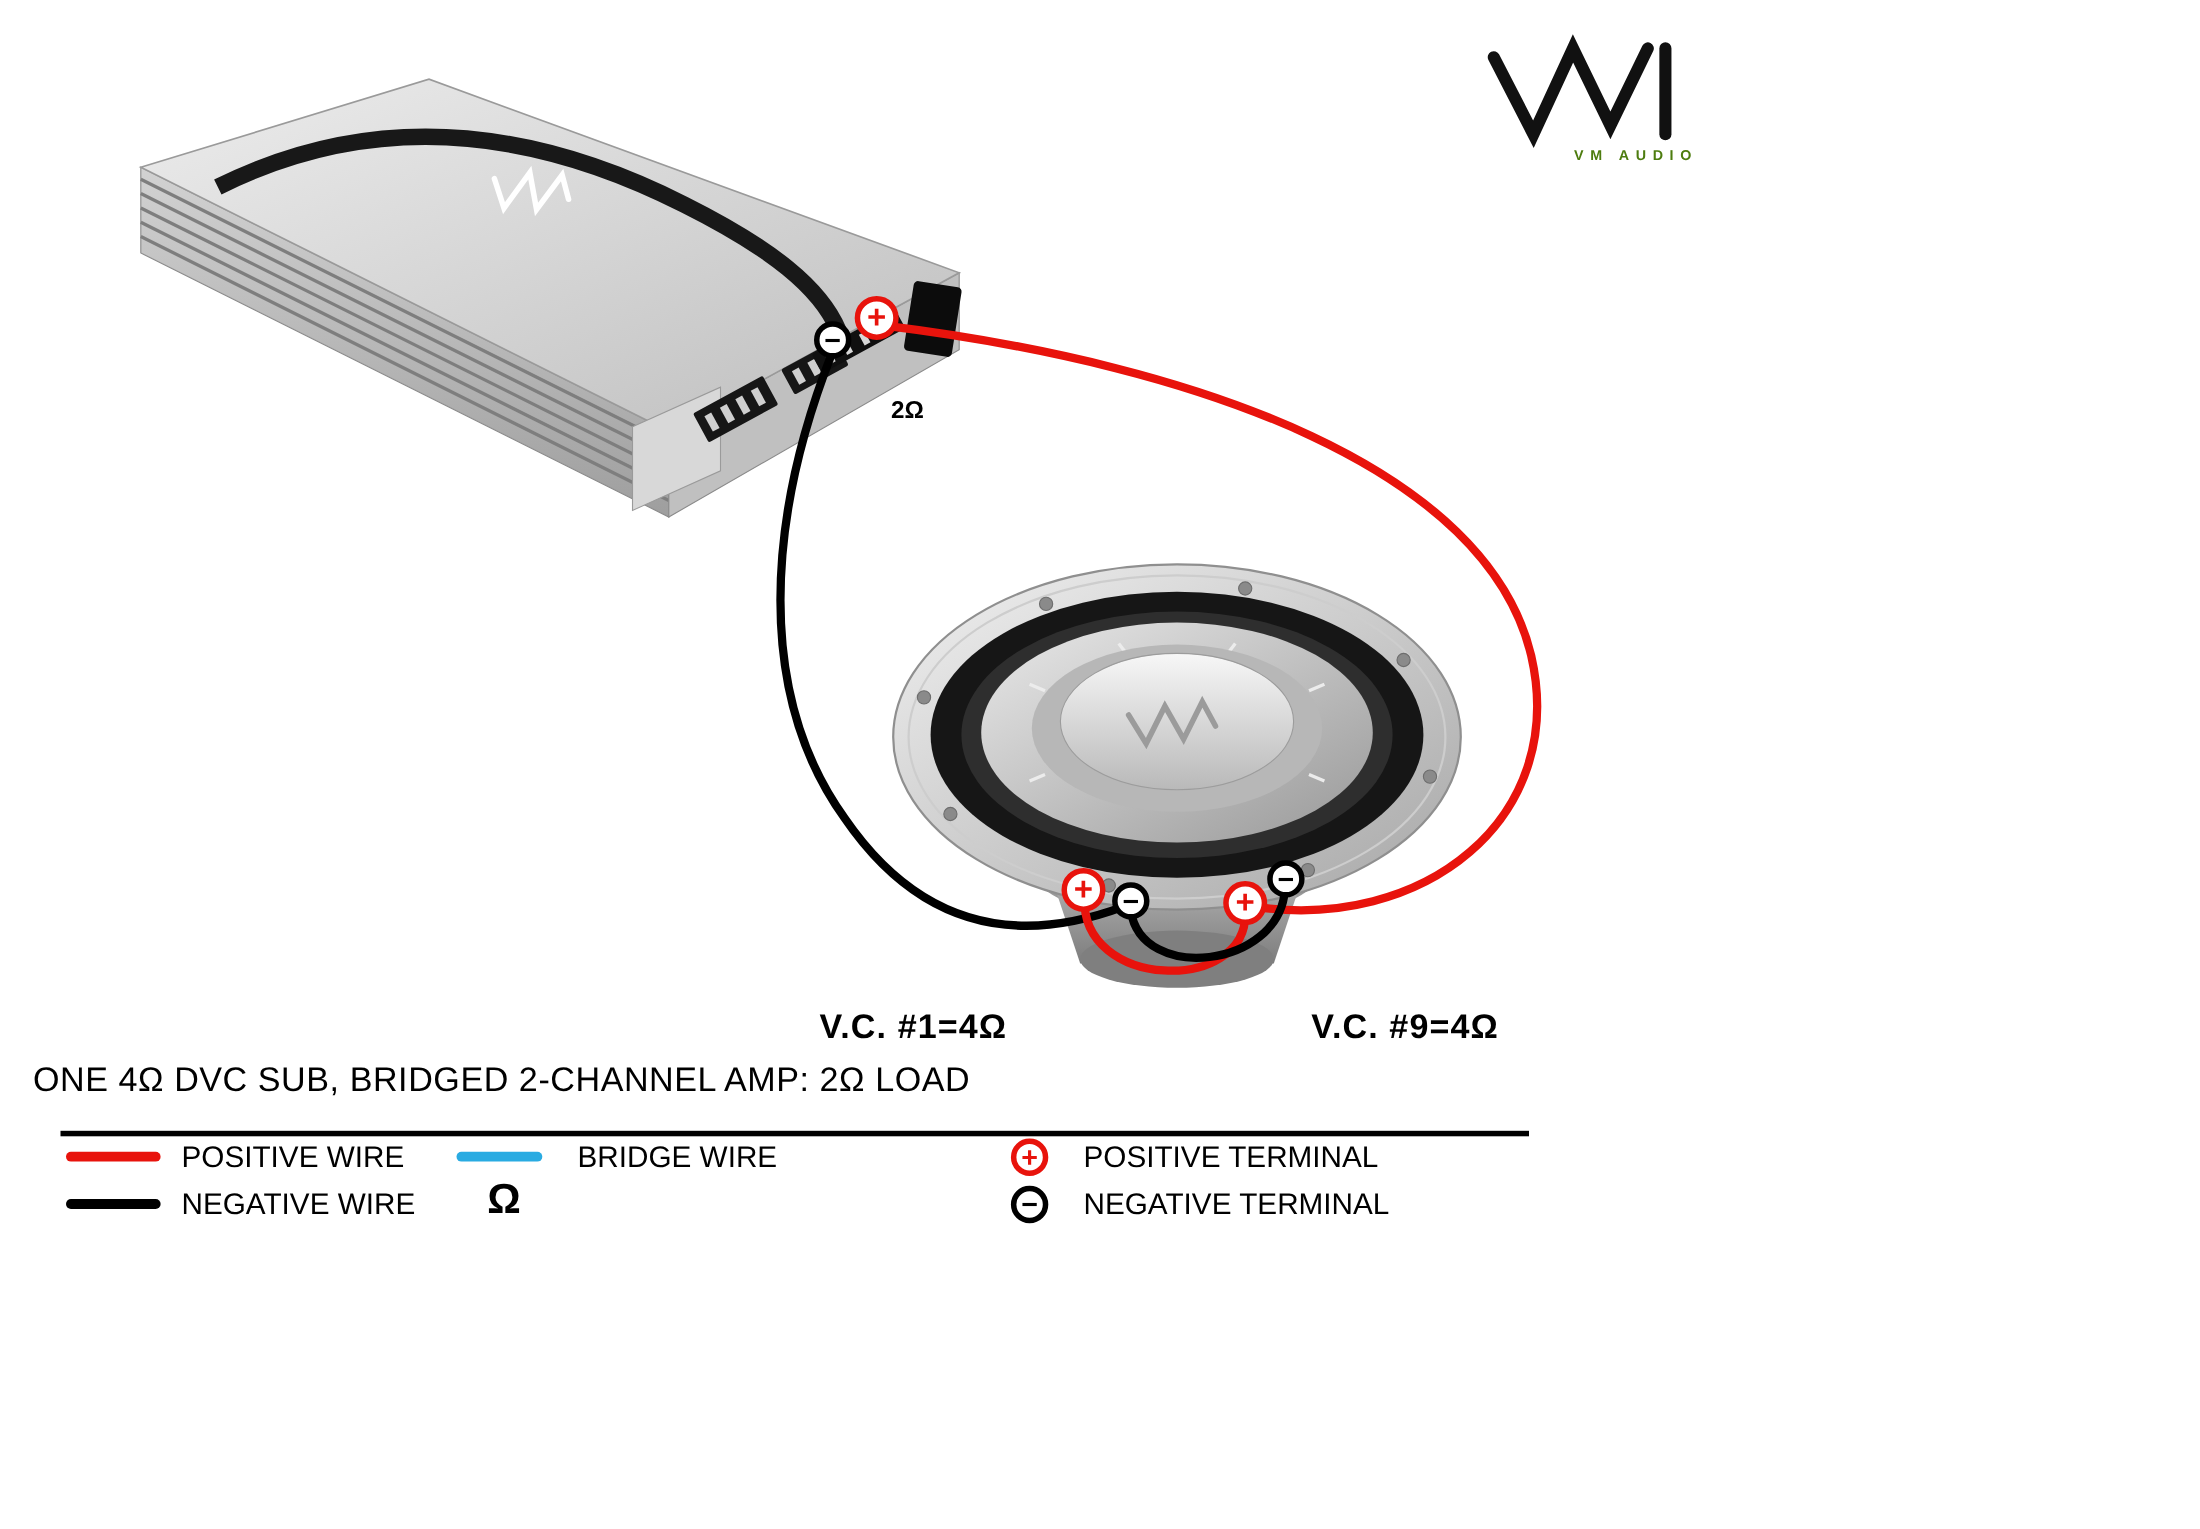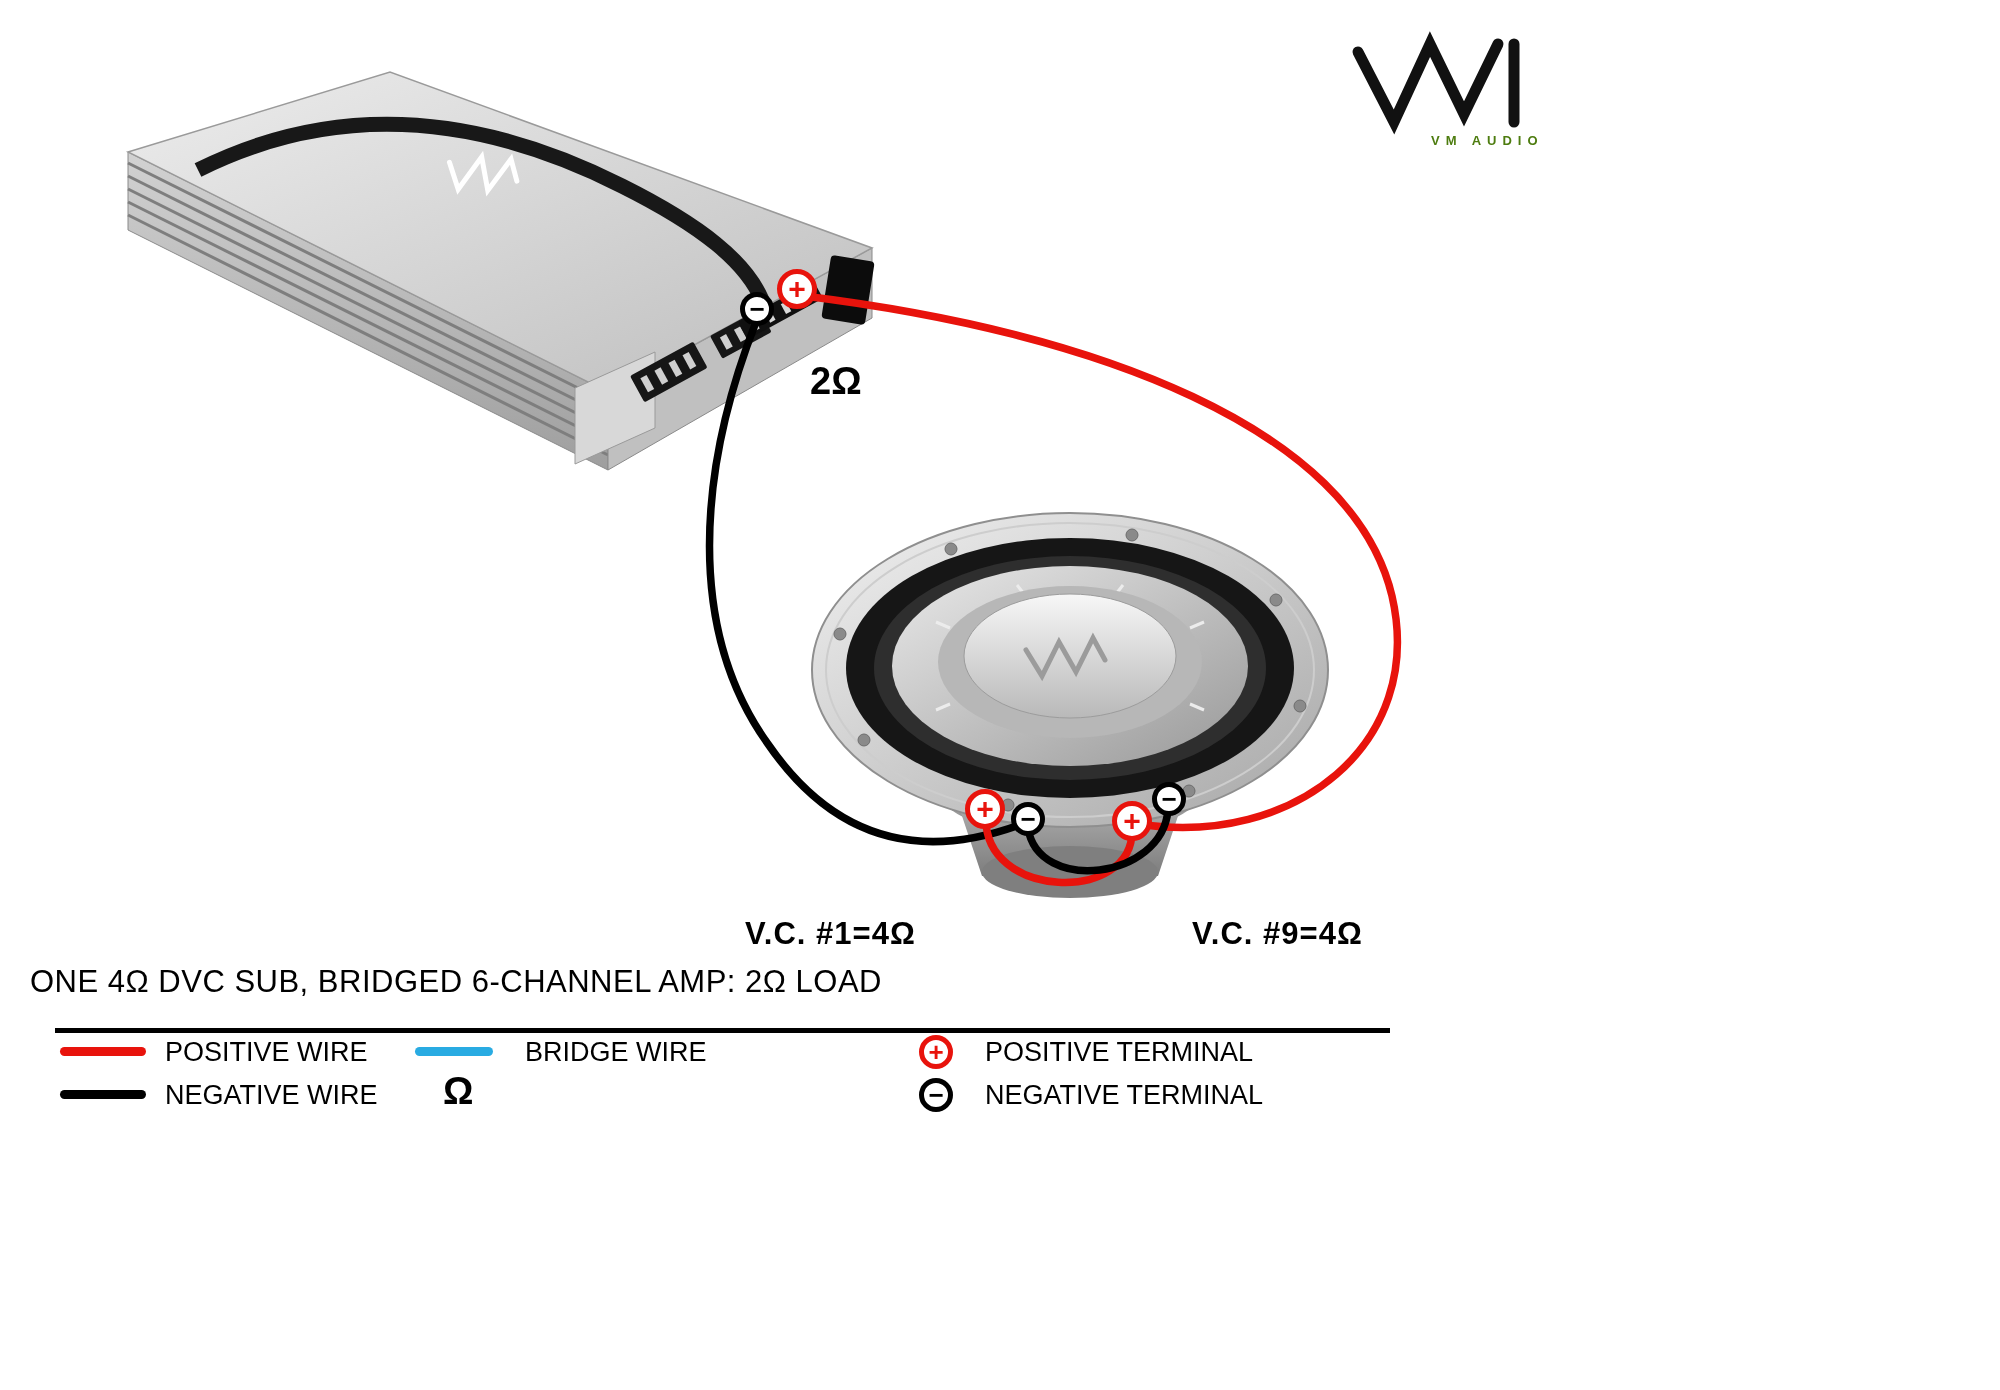--- a/index.html
+++ b/index.html
@@ -2,21 +2,21 @@
 <html style="--positive-wire: #e8130c; --negative-wire: #000000; --bridge-wire: #29abe2;"><head>
 <meta charset="utf-8">
 <style>
   * { margin:0; padding:0; box-sizing:border-box; }
   html,body { background:#ffffff; }
   body { font-family:"Liberation Sans", sans-serif; color:#000; }
   .canvas { position:relative; width:2000px; height:1390px; background:#fff; overflow:hidden; }
   svg.scene { position:absolute; left:0; top:0; }
 
   .label { position:absolute; white-space:nowrap; }
-  .ohm-label { font-size:38px; font-weight:bold; }
+  .ohm-label { font-size:22px; font-weight:bold; }
   .vc-label { font-size:31px; font-weight:bold; letter-spacing:1px; }
   .title { font-size:31px; letter-spacing:0.5px; }
   .divider { position:absolute; left:55px; top:1028px; width:1335px; height:5px; background:#000; }
 
   .legend-label { font-size:27px; line-height:32px; }
   .omega { font-size:38px; font-weight:bold; line-height:38px; }
   .swatch { position:absolute; height:9px; border-radius:5px; }
   .swatch.red   { background:var(--positive-wire,#e8130c); }
   .swatch.black { background:var(--negative-wire,#000); }
   .swatch.blue  { background:var(--bridge-wire,#29abe2); }
@@ -171,21 +171,21 @@
   <div class="term md neg" style="left:1169px; top:799px;">
     <span>−</span>
     </div>
 
   <div class="label ohm-label" style="left:810px; top:360px;">2Ω</div>
   <div class="label vc-label" style="left:745px; top:916px;">V.C. #1=4Ω</div>
   <div class="label vc-label" style="left:1192px; top:916px;">V.C. #9=4Ω</div>
 
   <div class="brand-sub" style="left:1416px; top:133px;">VM AUDIO</div>
 
-  <div class="label title" style="left:30px; top:964px;">ONE 4Ω DVC SUB, BRIDGED 6-CHANNEL AMP: 2Ω LOAD</div>
+  <div class="label title" style="left:30px; top:964px;">ONE 4Ω DVC SUB, BRIDGED 2-CHANNEL AMP: 2Ω LOAD</div>
   <div class="divider"></div>
 
   <div class="swatch red" style="left:60px; top:1047px; width:86px;"></div>
   <div class="label legend-label" style="left:165px; top:1036px;text-align:right;">POSITIVE WIRE</div>
 
   <div class="swatch blue" style="left:415px; top:1047px; width:78px;"></div>
   <div class="label legend-label" style="left:525px; top:1036px;">BRIDGE WIRE</div>
 
   <div class="term md pos" style="left:936px; top:1052px;">
     <span>+</span>

